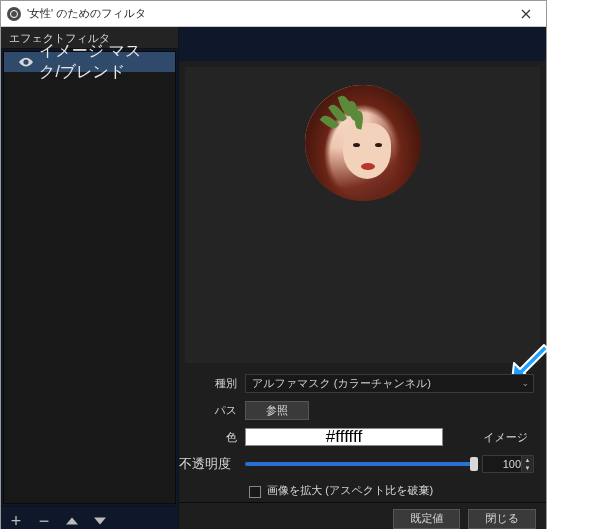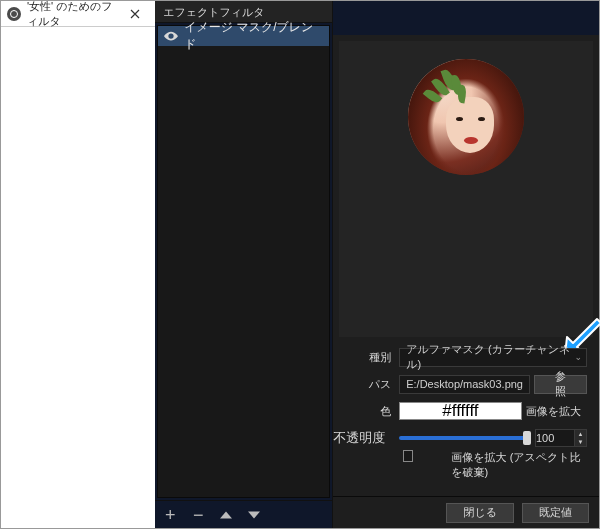--- a/index.html
+++ b/index.html
@@ -1,32 +1,32 @@
 <!DOCTYPE html>
 <html><head>
 <meta charset="utf-8">
 <style>
 * { box-sizing: border-box; margin: 0; padding: 0; font-family: "Yu Gothic UI", "Meiryo", sans-serif; }
 
 body { background: #fff; width: 602px; height: 529px; overflow: hidden; }
 
-.window { width: 600px; height: 529px; background: #fff; border: 1px solid #999; display: flex; flex-direction: row; }
+.window { width: 547px; height: 529px; background: #fff; border: 1px solid #999; display: flex; flex-direction: column; }
 
 .titlebar { height: 26px; background: #fff; display: flex; align-items: center; padding: 0 0 0 6px; border-bottom: 1px solid #ccc; }
 .titlebar .app-icon { width: 14px; height: 14px; border-radius: 50%; background: #4a4a4a; display: flex; align-items: center; justify-content: center; margin-right: 6px; position: relative; }
 .titlebar .app-icon::after { content: ""; width: 6px; height: 6px; border-radius: 50%; border: 1.5px solid #fff; display: block; }
 .titlebar .title { font-size: 11px; color: #222; flex: 1; }
 .titlebar .close { width: 40px; height: 26px; display: flex; align-items: center; justify-content: center; font-size: 14px; color: #333; }
 
 .body { flex: 1; display: flex; background: #0f172a; }
 
 .sidebar { width: 178px; display: flex; flex-direction: column; border-right: 1px solid #111; }
 .sidebar-header { height: 22px; font-size: 11px; color: #d8d8d8; padding: 4px 8px; background: #232323; border-bottom: 1px solid #111; }
 .filter-list { flex: 1; background: #181818; border: 1px solid #0a0a0a; margin: 2px; }
-.filter-item { height: 20px; background: #2f4a6b; display: flex; align-items: center; padding: 0 6px; font-size: 12px; color: #e8e8e8; }
+.filter-item { height: 20px; background: #2f4a6b; display: flex; align-items: center; padding: 0 15px; font-size: 16px; color: #e8e8e8; }
 .filter-item .eye { width: 14px; height: 14px; margin-right: 6px; display: flex; align-items: center; justify-content: center; }
 .filter-item .eye svg { width: 14px; height: 10px; }
 
 .sidebar-footer { height: 28px; display: flex; align-items: center; padding: 0 6px; gap: 10px; color: #bbb; font-size: 16px; border-top: 1px solid #111; }
 .sidebar-footer .btn { width: 18px; height: 18px; display: flex; align-items: center; justify-content: center; cursor: pointer; }
 .sidebar-footer .btn svg { width: 12px; height: 12px; }
 
 .main { flex: 1; display: flex; flex-direction: column; background: #1e1e1e; margin-top: 34px; }
 
 .preview { height: 296px; background: #242424; margin: 6px 6px 0 6px; position: relative; display: flex; align-items: flex-start; justify-content: center; }
@@ -51,25 +51,25 @@
 .textinput { flex: 1; }
 .small-btn { height: 19px; padding: 0 20px; background: #3a3a3a; border: 1px solid #555; color: #ddd; font-size: 11px; display: flex; align-items: center; }
 
 .color-swatch { flex: 1; max-width: 198px; height: 18px; background: #ffffff; border: 1px solid #888; color: #000; font-size: 17px; display: flex; align-items: center; justify-content: center; }
 .color-pick { margin-left: auto; margin-right: 6px; }
 
 .slider-row { display:flex; align-items:center; height:24px; }
 .slider-row .label { width: 66px; text-align: left; padding-right: 8px; font-size:13px; color:#d8d8d8; }
 .slider-track { flex: 1; height: 4px; background: #2a6fd6; border-radius: 2px; position: relative; margin-right: 6px; }
 .slider-thumb { position: absolute; right: -2px; top: -5px; width: 8px; height: 14px; background: #d8d8d8; border-radius: 2px; }
-.num-spin { width: 40px; height: 18px; background: #181818; border: 1px solid #3a3a3a; color: #d8d8d8; font-size: 11px; display: flex; align-items: center; justify-content: flex-start; padding-right: 0; }
+.num-spin { width: 40px; height: 18px; background: #181818; border: 1px solid #3a3a3a; color: #d8d8d8; font-size: 11px; display: flex; align-items: center; justify-content: flex-end; padding-right: 0; }
 .spin-arrows { width: 12px; height: 18px; display: flex; flex-direction: column; border: 1px solid #3a3a3a; border-left: none; }
 .spin-arrows div { flex:1; background:#2a2a2a; display:flex; align-items:center; justify-content:center; font-size:6px; color:#ccc; }
 
-.checkbox-row { display:flex; align-items:flex-start; padding-left: 70px; font-size:11px; color:#d8d8d8; height: 22px; gap: 32px; }
+.checkbox-row { display:flex; align-items:flex-end; padding-left: 70px; font-size:11px; color:#d8d8d8; height: 22px; }
 .cb { width:12px; height:12px; border:1px solid #888; background:#181818; margin-right:6px; }
 
 .arrow-annot { position: absolute; right: -2px; top: -22px; width: 44px; height: 44px; }
 
 .footer { height: 32px; border-top: 1px solid #0a0a0a; display: flex; align-items: center; justify-content: flex-end; padding: 0 10px; gap: 8px; background: #1e1e1e; }
 .footer .btn, .sidebar-footer-right .btn { height: 20px; padding: 0 16px; background: #3a3a3a; border: 1px solid #555; color: #ddd; font-size: 11px; display: flex; align-items: center; }
 </style>
 </head>
 <body>
 
@@ -147,34 +147,31 @@
             <div class="select">
               <span>アルファマスク (カラーチャンネル)</span>
               <span class="chev">⌄</span>
             </div>
           </div>
         </div>
 
         <div class="row">
           <div class="label">パス</div>
           <div class="field">
-            <div class="textinput">
-              <span>E:/Desktop/mask03.png</span>
-            </div>
             <div class="small-btn">参照</div>
           </div>
         </div>
 
         <div class="row">
           <div class="label">色</div>
           <div class="field">
             <div class="color-swatch">
               <span>#ffffff</span>
             </div>
-            <span class="color-pick" style="font-size:11px;color:#d8d8d8;">画像を拡大</span>
+            <span class="color-pick" style="font-size:11px;color:#d8d8d8;">イメージ</span>
           </div>
         </div>
 
         <div class="slider-row">
           <div class="label">不透明度</div>
           <div class="slider-track">
             <div class="slider-thumb"></div>
           </div>
           <div class="num-spin">
             <span>100</span>
@@ -188,21 +185,21 @@
         <div class="checkbox-row">
           <div class="cb"></div>
           <span>画像を拡大 (アスペクト比を破棄)</span>
         </div>
 
       </div>
 
       <div style="flex:1"></div>
 
       <div class="footer">
+        <div class="btn">既定値</div>
         <div class="btn">閉じる</div>
-        <div class="btn">既定値</div>
       </div>
 
     </div>
 
   </div>
 
 </div>
 
 </body></html>

